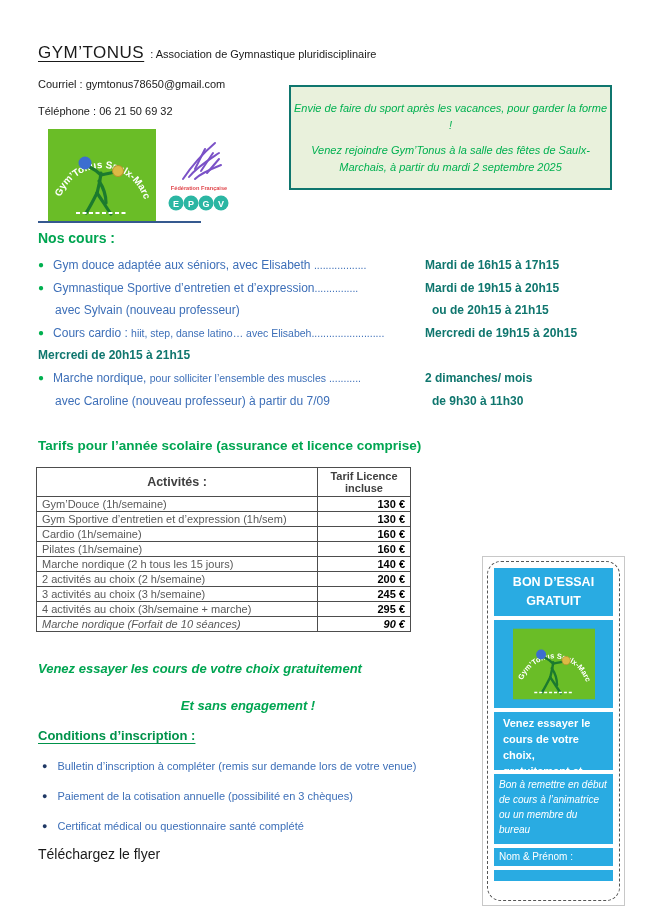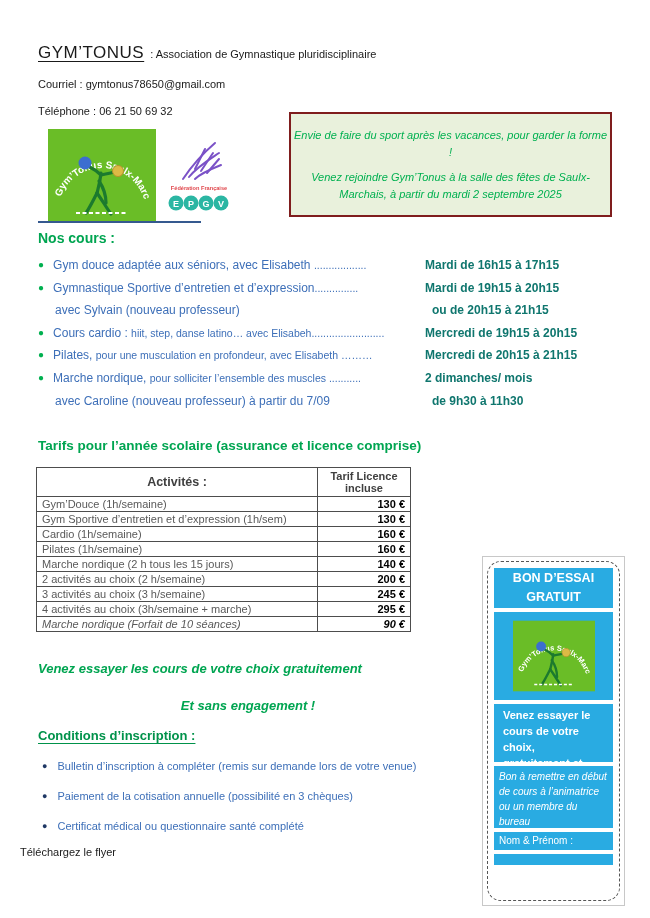--- a/index.html
+++ b/index.html
@@ -11,22 +11,22 @@
 
   
   .header { position:absolute; left:38px; top:43px; }
   .title-line { display:flex; align-items:baseline; gap:6px; margin-bottom:15px; }
   .main-title { font-size:17px; letter-spacing:0.5px; color:#1a1a1a;
     text-decoration:underline; text-underline-offset:3px; }
   .subtitle { font-size:11px; color:#1a1a1a; }
   .contact-line { font-size:11px; color:#1a1a1a; margin-bottom:15px; }
 
   
-  .info-box { position:absolute; left:289px; top:112px; width:323px; height:105px;
-    background:#e9f1dc; border:2px solid #7f1d1d; padding:9px 2px;
+  .info-box { position:absolute; left:289px; top:85px; width:323px; height:105px;
+    background:#e9f1dc; border:2px solid #0f766e; padding:9px 2px;
     display:flex; flex-direction:column; justify-content:center; gap:9px; }
   .info-box p { font-size:11px; font-style:italic; color:#00b050;
     text-align:center; line-height:1.5; }
 
   
   .logo-main { position:absolute; left:48px; top:129px; }
   .logo-epgv { position:absolute; left:167px; top:137px; }
   .divider { position:absolute; left:38px; top:221px; width:163px; height:2px;
     background:#35598f; }
 
@@ -67,38 +67,38 @@
   
   .conditions-title { position:absolute; left:38px; top:728px;
     font-size:13px; font-weight:bold; color:#00924a;
     text-decoration:underline; text-underline-offset:3px; }
   .conditions { position:absolute; left:38px; top:760px; width:440px; }
   .cond-item { display:flex; align-items:baseline; font-size:11px;
     color:#3d6fb8; margin-bottom:18px; }
   .cond-item .bullet { color:#1f3864; font-size:9px; margin:0 10px 0 4px;
     position:relative; top:-1px; }
 
-  .download { position:absolute; left:20px; top:846px; font-size:11px;
+  .download { position:absolute; left:38px; top:846px; font-size:14px;
     color:#1a1a1a; cursor:pointer; }
 
   
   .coupon { position:absolute; left:482px; top:556px; width:143px; height:350px;
     background:#ffffff; border:1px solid #c8c8c8; }
   .coupon-inner { margin:4px; height:calc(100% - 8px);
     border:1.5px dashed #555; border-radius:14px; padding:6px;
     display:flex; flex-direction:column; gap:4px; overflow:hidden; }
   .c-block { background:#29abe2; color:#ffffff; flex:none; }
-  .c-title { height:40px; display:flex; align-items:center; justify-content:center;
+  .c-title { height:48px; display:flex; align-items:center; justify-content:center;
     text-align:center; font-size:12.5px; font-weight:bold; line-height:1.5;
     padding:2px 6px; }
   .c-logo { height:88px; display:flex; align-items:center; justify-content:center; }
   .c-offer { font-size:11px; font-weight:bold; line-height:1.45; padding:4px 9px;
     height:58px; }
   .c-note { font-size:10px; font-style:italic; line-height:1.5; padding:3px 5px;
-    height:62px; }
+    height:70px; }
   .c-name { font-size:10px; padding:3px 5px; height:18px; }
   .c-strip { height:11px; }
 </style>
 </head>
 <body>
 
 <div class="page">
 
   <div class="header">
     <div class="title-line">
@@ -180,21 +180,20 @@
       <span class="course-left"><span>avec Sylvain (nouveau professeur)</span></span>
       <span class="course-time">ou de 20h15 à 21h15</span>
     </div>
 
     <div class="course-row">
       <span class="course-left"><span class="bullet">●</span><span>Cours cardio : </span><span class="detail">hiit, step, danse latino… avec Elisabeh.........................</span></span>
       <span class="course-time">Mercredi de 19h15 à 20h15</span>
     </div>
 
     <div class="course-row">
-      <span class="course-left"><span class="bullet">●</span><span>Pilates, </span><span class="detail">pour une musculation en profondeur, avec Elisabeth ………</span></span>
       <span class="course-time">Mercredi de 20h15 à 21h15</span>
     </div>
 
     <div class="course-row">
       <span class="course-left"><span class="bullet">●</span><span>Marche nordique, </span><span class="detail">pour solliciter l’ensemble des muscles  ...........</span></span>
       <span class="course-time">2 dimanches/ mois</span>
     </div>
 
     <div class="course-row cont">
       <span class="course-left"><span>avec Caroline (nouveau professeur) à partir du 7/09</span></span>

